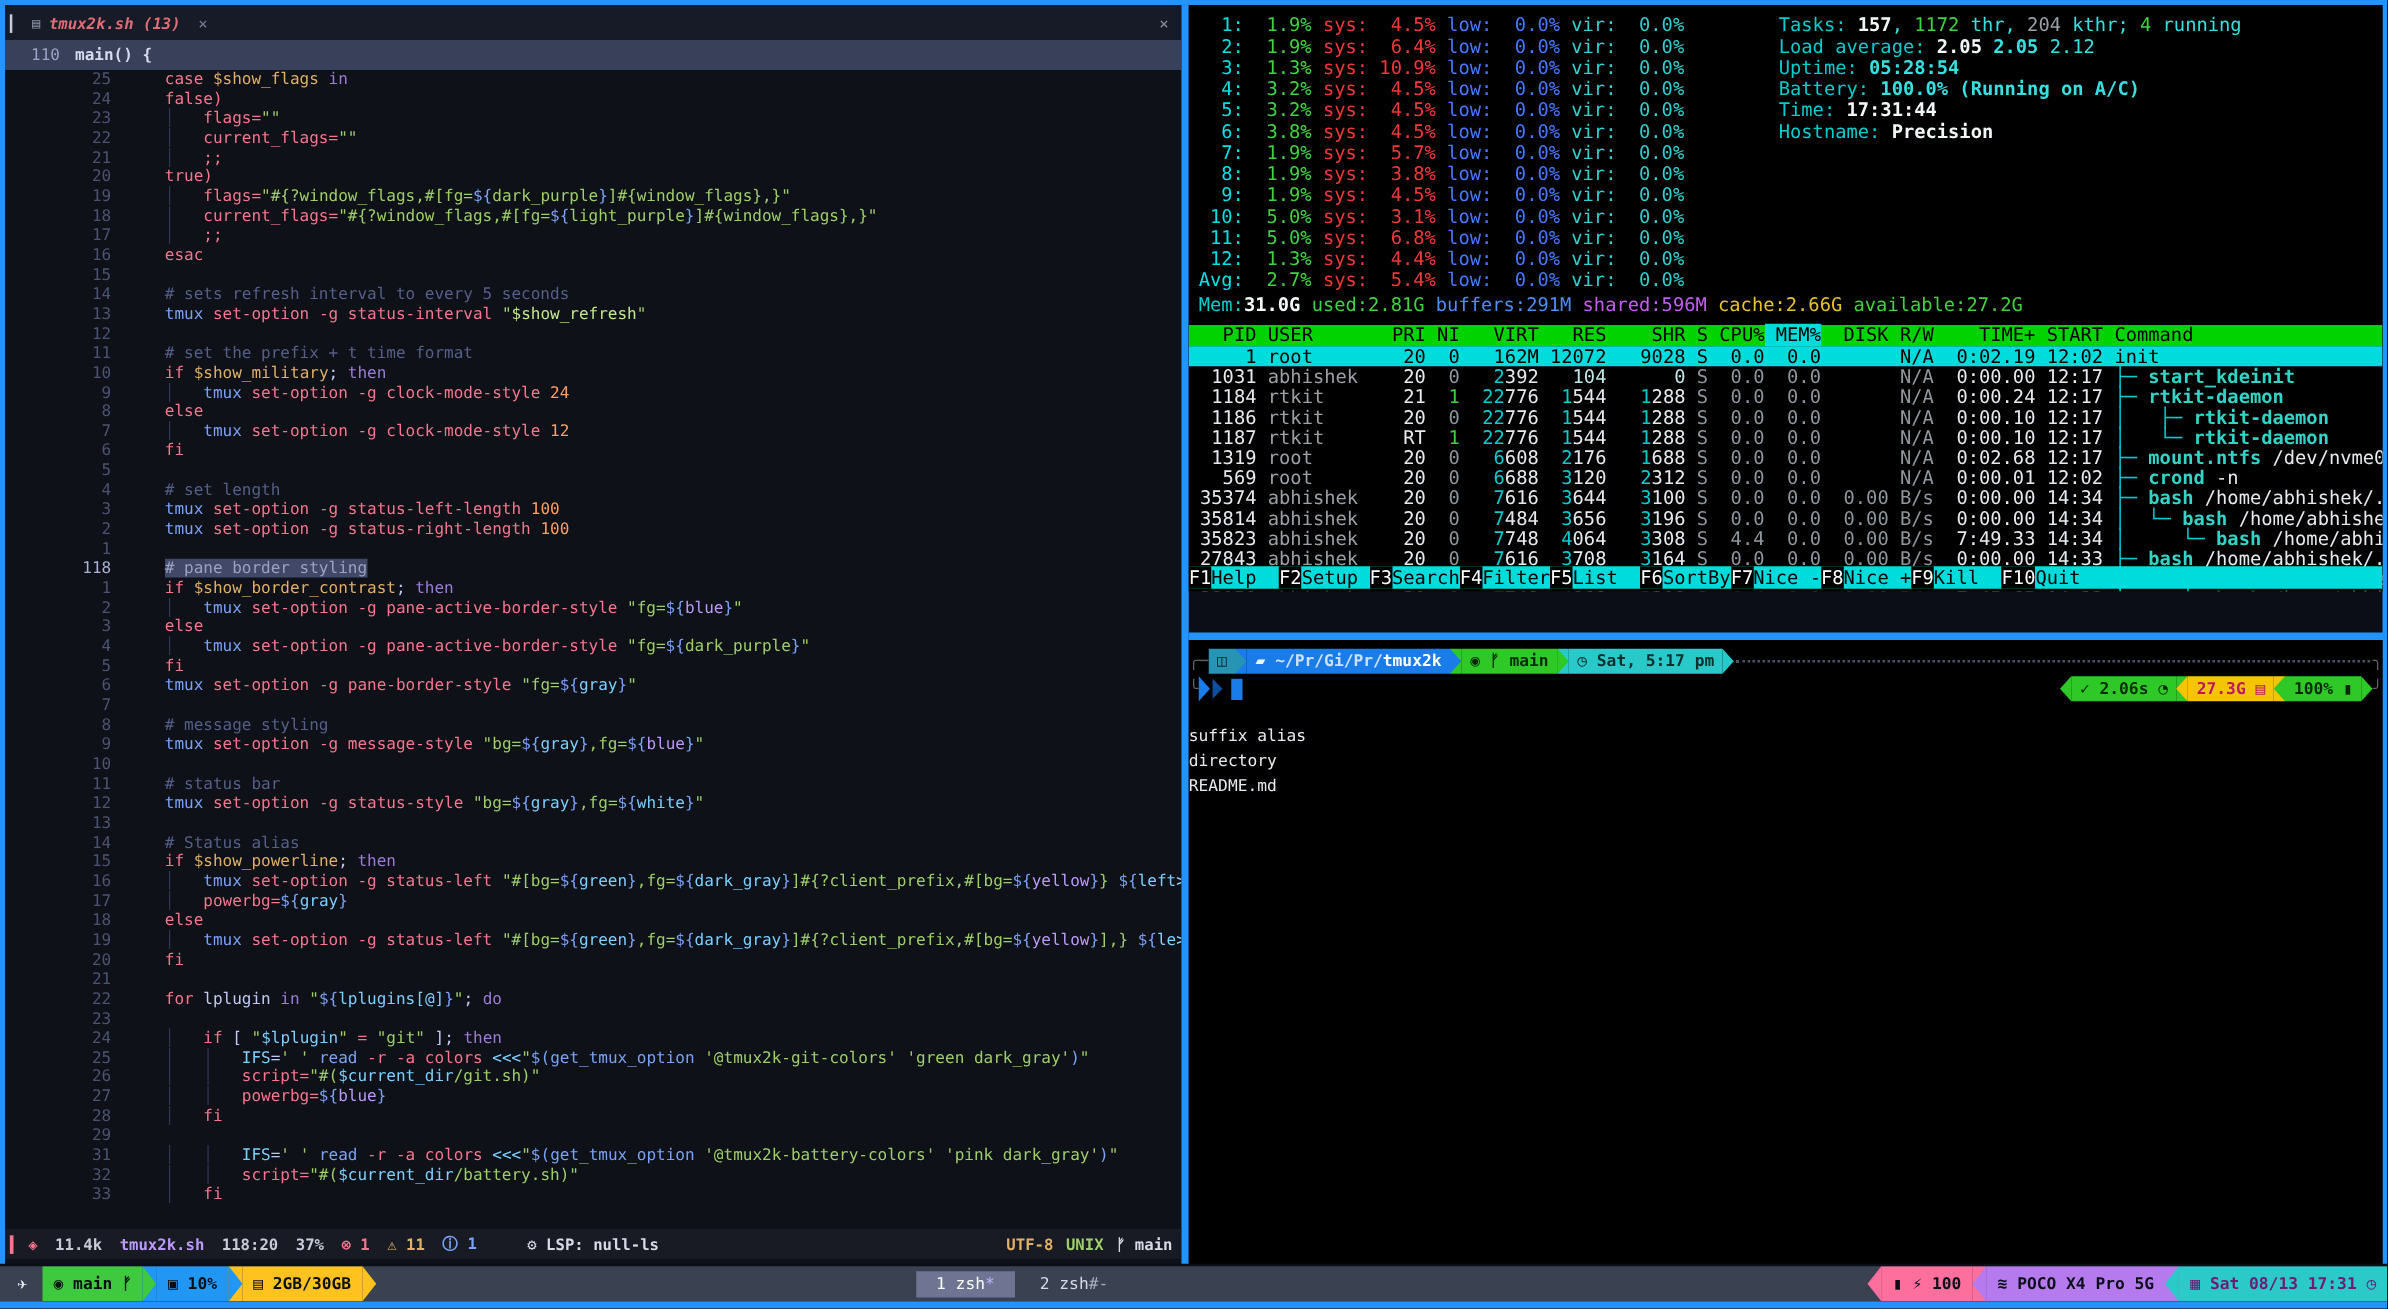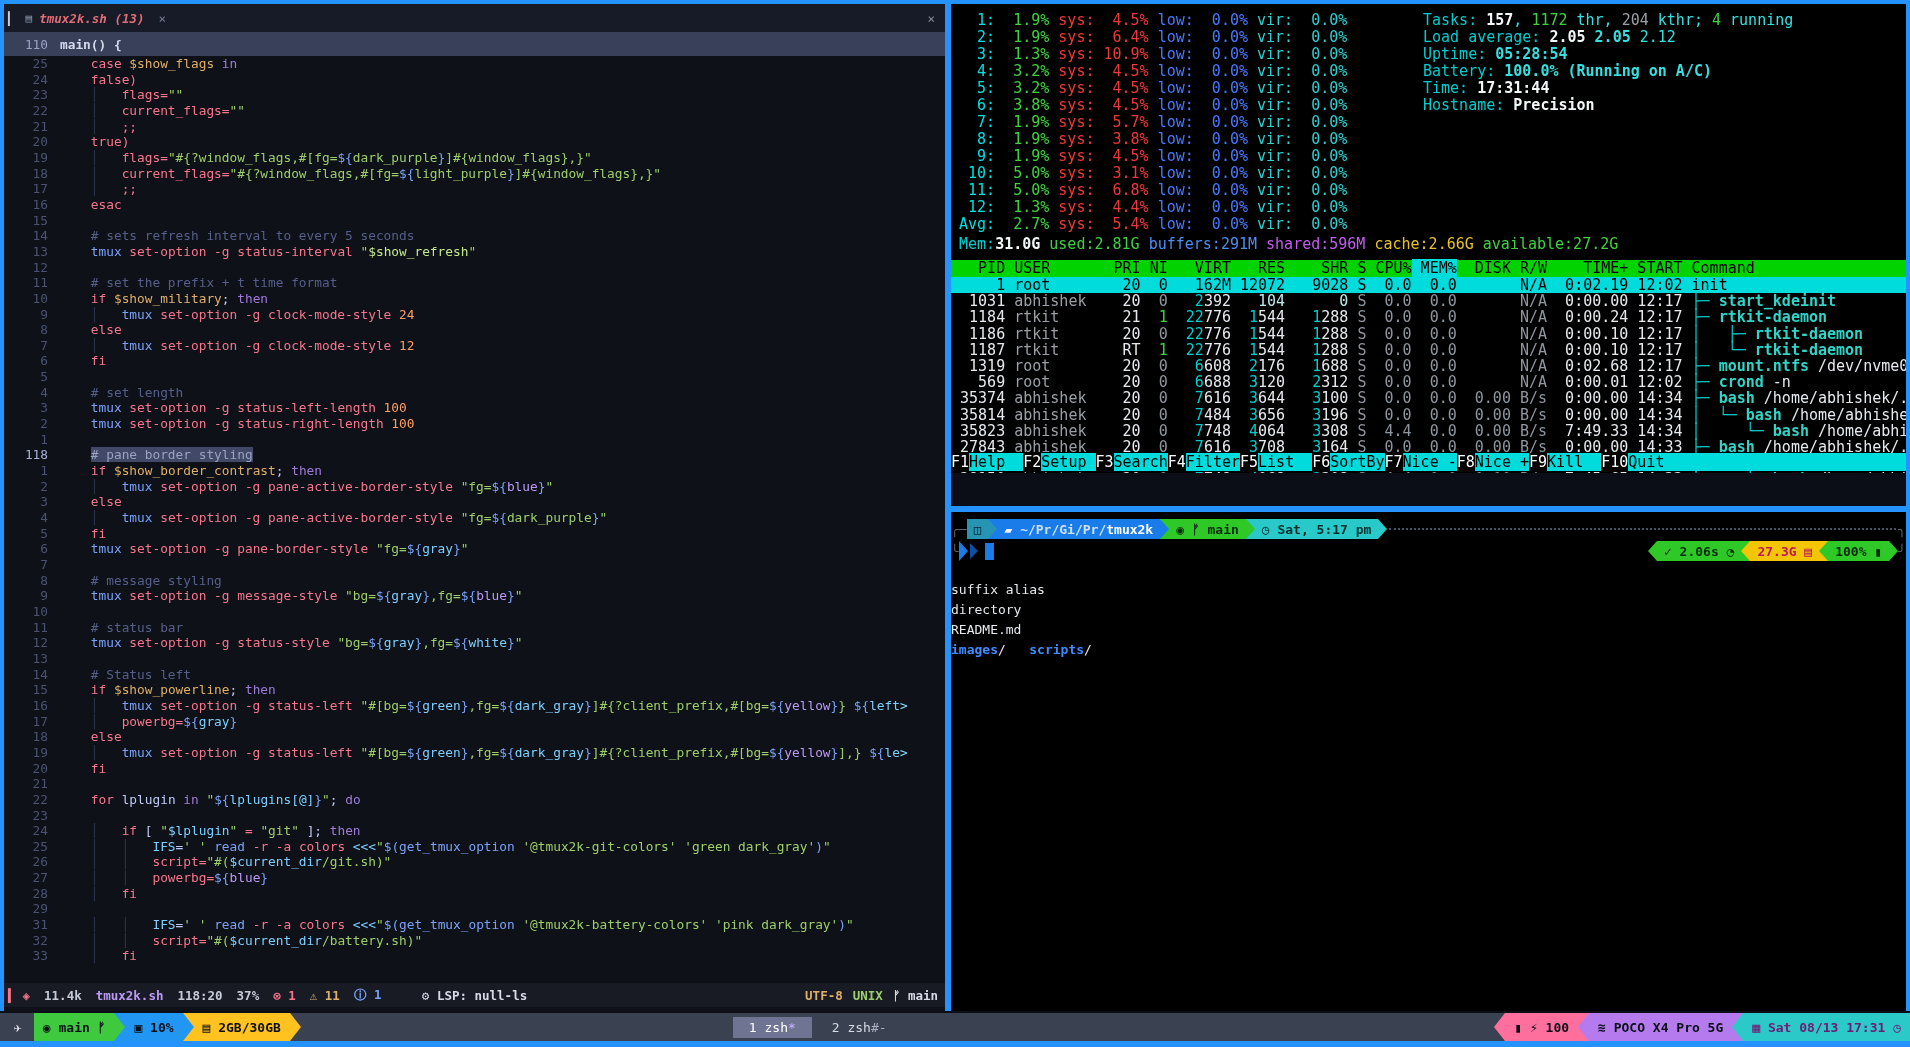--- a/index.html
+++ b/index.html
@@ -15,21 +15,21 @@
   .tab{display:flex;align-items:center;padding:0 10px;height:100%;}
   .ficon{color:#8d93a5;margin-right:7px;font-size:11px;}
   .tab-title{color:#e06c75;font-weight:bold;font-style:italic;}
   .tab-close{color:#777d90;margin-left:14px;cursor:default;}
   .flex{flex:1;}
   .tabline-close{color:#8b90a0;margin-right:10px;}
   .context{height:24px;background:#39405a;display:flex;align-items:center;font-size:12.8px;}
   .context .ln{width:44px;text-align:right;color:#9aa3c5;flex:none;}
   .ctx-text{color:#d5daee;margin-left:12px;font-weight:bold;white-space:pre;}
   .code{position:absolute;top:52px;left:0;right:0;height:926px;}
-  .cl{height:15.67px;line-height:15.67px;font-size:12.8px;white-space:pre;display:flex;}
+  .cl{height:15.67px;line-height:15.67px;font-size:12.8px;white-space:pre;display:flex;padding-left:41px;}
   .cl .ln{width:44px;flex:none;text-align:right;color:#4c5372;}
   .cl.cur .ln{color:#a9b1d6;}
   .cl .lc{margin-left:12px;white-space:pre;}
   .tk-k{color:#f7768e;}.tk-K{color:#9d7cd8;}.tk-s{color:#9ece6a;}.tk-S{color:#c3e88d;}
   .tk-v{color:#e0af68;}.tk-n{color:#ff9e64;}.tk-c{color:#565f89;}.tk-b{color:#7aa2f7;}
   .tk-t{color:#7dcfff;}.tk-p{color:#bb9af7;}.tk-w{color:#c0caf5;}.tk-i{color:#7aa2f7;}
   .tk-g{color:#2e3650;}.tk-T{color:#89ddff;}
   .tk-hl{color:#9aa3c0;background:#414868;}
   .statusline{position:absolute;left:0;right:0;bottom:4px;height:24px;background:#181b24;
               display:flex;align-items:center;font-size:12.5px;font-weight:bold;color:#c6cbd8;}
@@ -171,21 +171,21 @@
         <div class="cl"><span class="ln">4</span><span class="lc"><span class="tk-g">    │   </span><span class="tk-b">tmux </span><span class="tk-k">set-option -g pane-active-border-style </span><span class="tk-s">"fg=</span><span class="tk-i">${</span><span class="tk-s">dark_purple</span><span class="tk-i">}</span><span class="tk-s">"</span></span></div>
         <div class="cl"><span class="ln">5</span><span class="lc"><span class="tk-w">    </span><span class="tk-k">fi</span></span></div>
         <div class="cl"><span class="ln">6</span><span class="lc"><span class="tk-w">    </span><span class="tk-b">tmux </span><span class="tk-k">set-option -g pane-border-style </span><span class="tk-s">"fg=</span><span class="tk-i">${</span><span class="tk-t">gray</span><span class="tk-i">}</span><span class="tk-s">"</span></span></div>
         <div class="cl"><span class="ln">7</span><span class="lc"></span></div>
         <div class="cl"><span class="ln">8</span><span class="lc"><span class="tk-w">    </span><span class="tk-c"># message styling</span></span></div>
         <div class="cl"><span class="ln">9</span><span class="lc"><span class="tk-w">    </span><span class="tk-b">tmux </span><span class="tk-k">set-option -g message-style </span><span class="tk-s">"bg=</span><span class="tk-i">${</span><span class="tk-t">gray</span><span class="tk-i">}</span><span class="tk-s">,fg=</span><span class="tk-i">${</span><span class="tk-p">blue</span><span class="tk-i">}</span><span class="tk-s">"</span></span></div>
         <div class="cl"><span class="ln">10</span><span class="lc"></span></div>
         <div class="cl"><span class="ln">11</span><span class="lc"><span class="tk-w">    </span><span class="tk-c"># status bar</span></span></div>
         <div class="cl"><span class="ln">12</span><span class="lc"><span class="tk-w">    </span><span class="tk-b">tmux </span><span class="tk-k">set-option -g status-style </span><span class="tk-s">"bg=</span><span class="tk-i">${</span><span class="tk-t">gray</span><span class="tk-i">}</span><span class="tk-s">,fg=</span><span class="tk-i">${</span><span class="tk-t">white</span><span class="tk-i">}</span><span class="tk-s">"</span></span></div>
         <div class="cl"><span class="ln">13</span><span class="lc"></span></div>
-        <div class="cl"><span class="ln">14</span><span class="lc"><span class="tk-w">    </span><span class="tk-c"># Status left</span></span></div>
+        <div class="cl"><span class="ln">14</span><span class="lc"><span class="tk-w">    </span><span class="tk-c"># Status alias</span></span></div>
         <div class="cl"><span class="ln">15</span><span class="lc"><span class="tk-w">    </span><span class="tk-k">if </span><span class="tk-v">$show_powerline</span><span class="tk-w">; </span><span class="tk-K">then</span></span></div>
         <div class="cl"><span class="ln">16</span><span class="lc"><span class="tk-g">    │   </span><span class="tk-b">tmux </span><span class="tk-k">set-option -g status-left </span><span class="tk-s">"#[bg=</span><span class="tk-i">${</span><span class="tk-t">green</span><span class="tk-i">}</span><span class="tk-s">,fg=</span><span class="tk-i">${</span><span class="tk-t">dark_gray</span><span class="tk-i">}</span><span class="tk-s">]#{?client_prefix,#[bg=</span><span class="tk-i">${</span><span class="tk-p">yellow</span><span class="tk-i">}</span><span class="tk-s">} </span><span class="tk-i">${</span><span class="tk-t">left</span><span class="tk-T">&gt;</span></span></div>
         <div class="cl"><span class="ln">17</span><span class="lc"><span class="tk-g">    │   </span><span class="tk-k">powerbg=</span><span class="tk-i">${</span><span class="tk-t">gray</span><span class="tk-i">}</span></span></div>
         <div class="cl"><span class="ln">18</span><span class="lc"><span class="tk-w">    </span><span class="tk-k">else</span></span></div>
         <div class="cl"><span class="ln">19</span><span class="lc"><span class="tk-g">    │   </span><span class="tk-b">tmux </span><span class="tk-k">set-option -g status-left </span><span class="tk-s">"#[bg=</span><span class="tk-i">${</span><span class="tk-t">green</span><span class="tk-i">}</span><span class="tk-s">,fg=</span><span class="tk-i">${</span><span class="tk-t">dark_gray</span><span class="tk-i">}</span><span class="tk-s">]#{?client_prefix,#[bg=</span><span class="tk-i">${</span><span class="tk-p">yellow</span><span class="tk-i">}</span><span class="tk-s">],} </span><span class="tk-i">${</span><span class="tk-t">le</span><span class="tk-T">&gt;</span></span></div>
         <div class="cl"><span class="ln">20</span><span class="lc"><span class="tk-w">    </span><span class="tk-k">fi</span></span></div>
         <div class="cl"><span class="ln">21</span><span class="lc"></span></div>
         <div class="cl"><span class="ln">22</span><span class="lc"><span class="tk-w">    </span><span class="tk-k">for </span><span class="tk-w">lplugin</span><span class="tk-K"> in </span><span class="tk-s">"</span><span class="tk-i">${</span><span class="tk-t">lplugins[@]</span><span class="tk-i">}</span><span class="tk-s">"</span><span class="tk-w">; </span><span class="tk-K">do</span></span></div>
         <div class="cl"><span class="ln">23</span><span class="lc"></span></div>
         <div class="cl"><span class="ln">24</span><span class="lc"><span class="tk-g">    │   </span><span class="tk-k">if </span><span class="tk-w">[ </span><span class="tk-s">"</span><span class="tk-t">$lplugin</span><span class="tk-s">"</span><span class="tk-k"> = </span><span class="tk-s">"git"</span><span class="tk-w"> ]; </span><span class="tk-K">then</span></span></div>
@@ -284,21 +284,20 @@
       <span class="pcursor"></span>
       <span class="flex"></span>
       <span style="display:flex;align-items:center;"><span class="plarrow" style="border-right: 9px solid rgb(46, 201, 39);"></span><span class="pseg sg-pgreen">✓ 2.06s ◔</span><span class="plarrow" style="border-right: 9px solid rgb(243, 197, 5); background: rgb(46, 201, 39);"></span><span class="pseg sg-pyellow">27.3G ▤</span><span class="plarrow" style="border-right: 9px solid rgb(46, 201, 39); background: rgb(243, 197, 5);"></span><span class="pseg sg-pgreen">100% ▮</span><span class="plarrow" style="border-left: 9px solid rgb(46, 201, 39);"></span></span>
       <span class="pcorner">╯</span>
     </div>
     <div style="height:18px;"></div>
     <div>
         <div class="tout">suffix alias</div>
         <div class="tout">directory</div>
         <div class="tout">README.md</div>
-        <div class="tdirs"><span class="dirname">images</span><span class="dirslash">/</span>   <span class="dirname">scripts</span><span class="dirslash">/</span></div>
       </div>
   </div>
 
   <div class="tmuxbar">
     <span class="launcher">✈</span>
     <span class="tsegs">
         <span class="tseg" style="background: rgb(62, 201, 62); color: rgb(11, 16, 24);">◉ main ᚠ</span>
         <span class="plr" style="border-left-color: rgb(62, 201, 62); background: rgb(33, 150, 243);"></span>
         <span class="tseg" style="background: rgb(33, 150, 243); color: rgb(11, 16, 24);">▣ 10%</span>
         <span class="plr" style="border-left-color: rgb(33, 150, 243); background: rgb(255, 194, 30);"></span>

